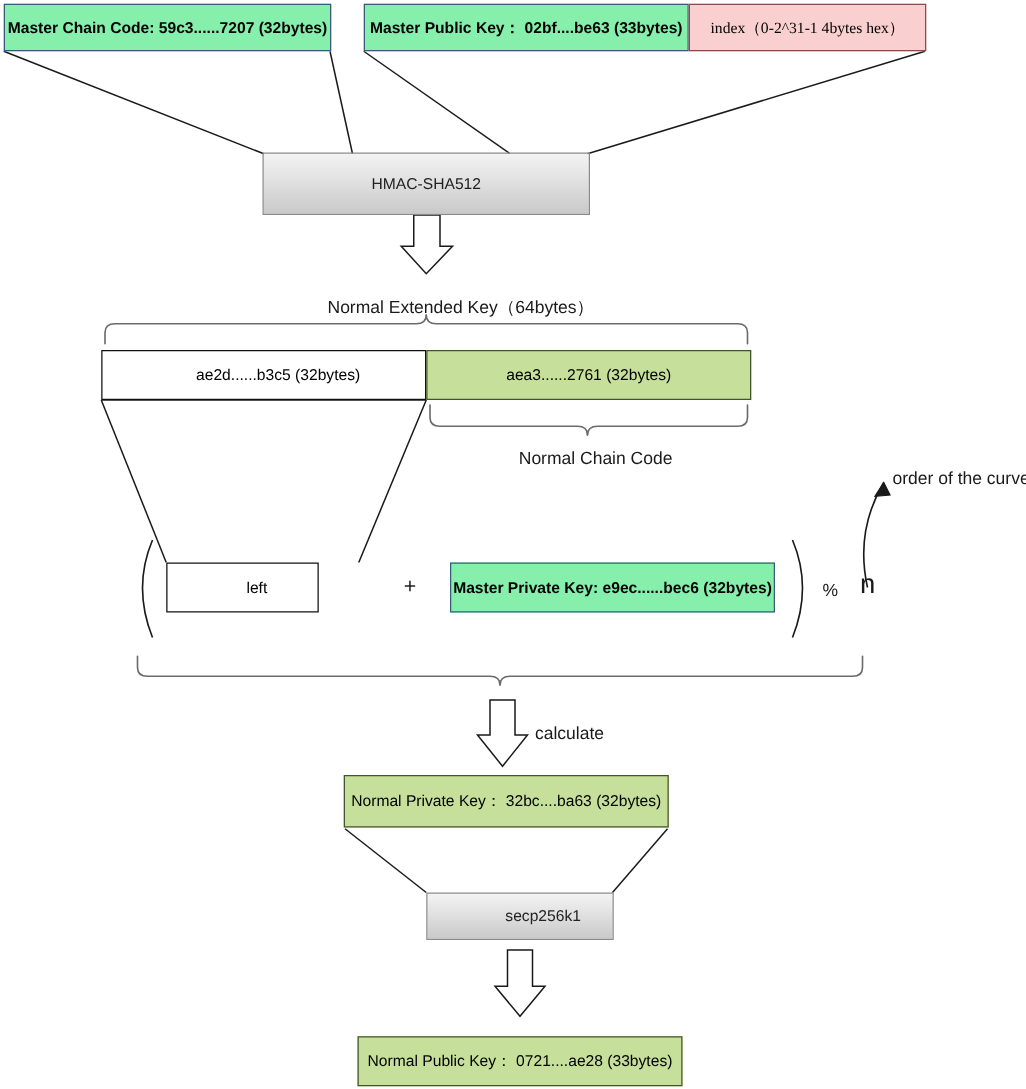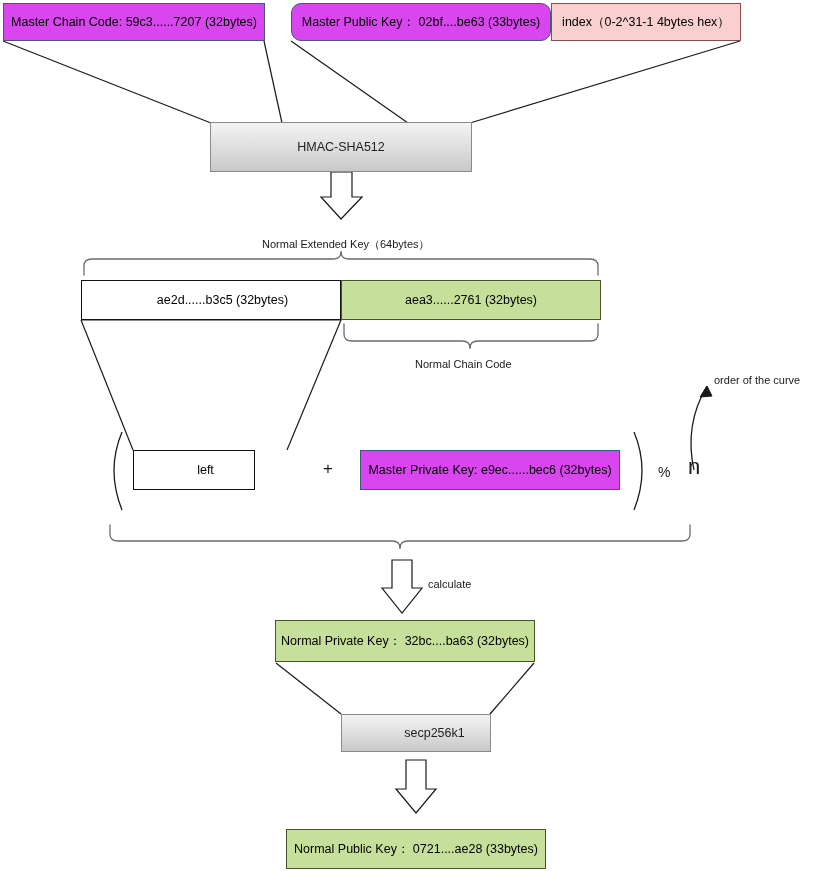--- a/index.html
+++ b/index.html
@@ -33,32 +33,32 @@
     display: flex;
     align-items: center;
     justify-content: center;
     text-align: center;
     font-size: 12.5px;
     line-height: 1.2;
     color: #000000;
     border: 1px solid #2b2b2b;
     white-space: nowrap;
   }
-  .node.blue   { background: #d946ef; border-color: #3b5c78; }
-  .node.pink   { background: #f9cfcf; border-color: #8d4a4a; }
+  .node.blue   { background: #86efac; border-color: #3b5c78; font-weight: bold; }
+  .node.pink   { background: #f9cfcf; border-color: #8d4a4a; font-family: Liberation Serif, serif; }
   .node.green  { background: #c6e09b; border-color: #42562a; }
   .node.white  { background: #ffffff; border-color: #111111; padding-left: 23px; }
   .node.gray   {
     background: linear-gradient(to bottom, #f3f3f3 0%, #e3e3e3 40%, #c9c9c9 100%);
     border-color: #8a8a8a;
     color: #222222;
   }
   .label {
     position: absolute;
-    font-size: 11px;
+    font-size: 14px;
     color: #1a1a1a;
     white-space: nowrap;
   }
   .label.big {
     font-size: 22px;
     font-weight: 400;
   }
   .label.sym {
     font-size: 17px;
   }
@@ -133,21 +133,21 @@
     <g>
       <path d="M 694 470 Q 684 425 707 386" stroke="#1a1a1a" stroke-width="1.3" fill="none"></path>
       <path d="M 707 386 L 700 397 L 712 396 Z" fill="#1a1a1a" stroke="#1a1a1a" stroke-width="1"></path>
     </g>
   </svg>
 
   <div class="node blue" style="left:3px; top:3px; width:262px; height:38px;">
     <span>Master Chain Code:  59c3......7207  (32bytes)</span>
   </div>
 
-  <div class="node blue" style="left:291px; top:3px; width:260px; height:38px;border-radius:10px;">
+  <div class="node blue" style="left:291px; top:3px; width:260px; height:38px;">
     <span>Master Public Key： 02bf....be63 (33bytes)</span>
   </div>
 
   <div class="node pink" style="left:551px; top:3px; width:190px; height:38px;">
     <span>index（0-2^31-1  4bytes  hex）</span>
   </div>
 
   <div class="node gray" style="left:210px; top:122px; width:262px; height:50px;">
     <span>HMAC-SHA512</span>
   </div>

